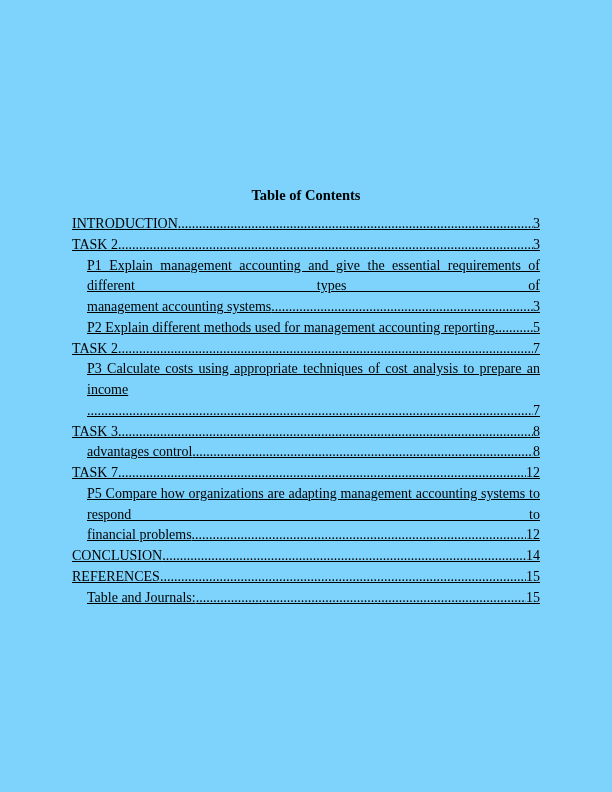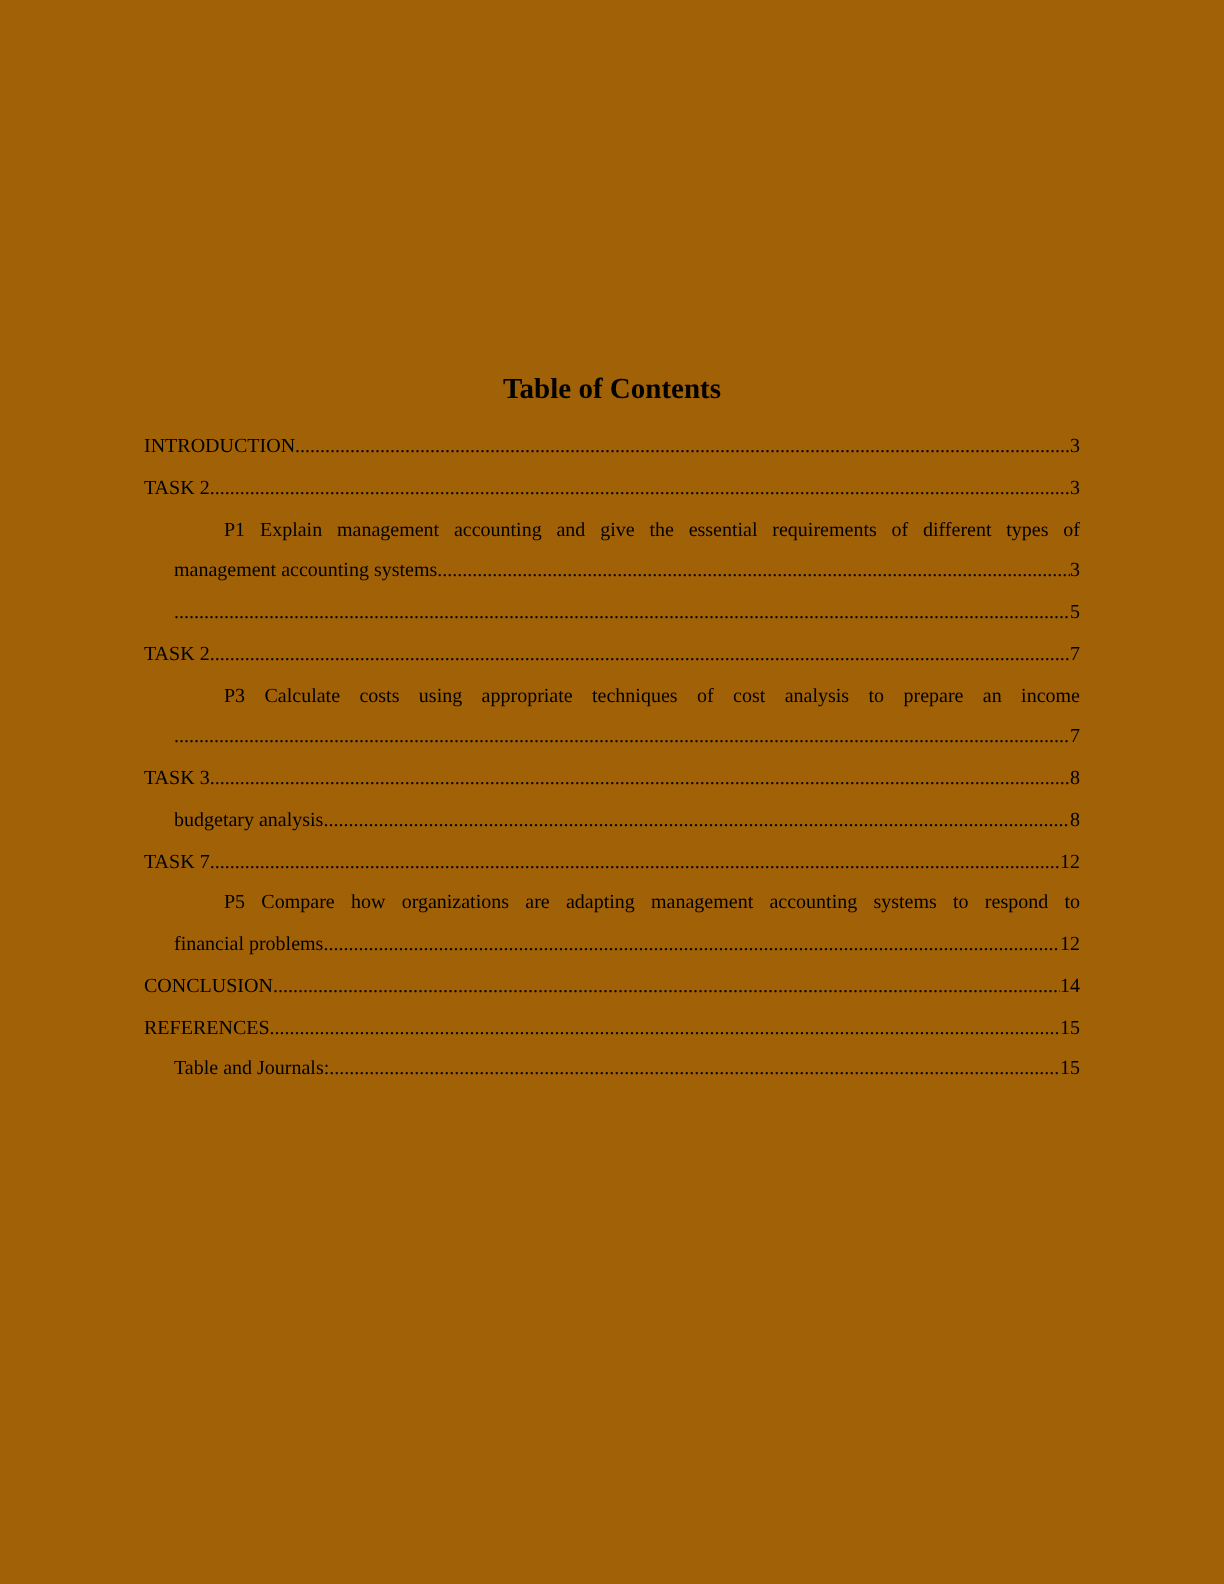--- a/index.html
+++ b/index.html
@@ -1,29 +1,29 @@
 <!DOCTYPE html>
 <html><head>
   <meta charset="utf-8">
   <style>
     html, body { margin: 0; padding: 0; background: #ffffff; }
     body { width: 612px; height: 792px; position: relative; overflow: hidden;
       font-family: "Liberation Serif", serif; color: #000; }
-    .page { position: absolute; left: 0; top: 0; width: 612px; height: 792px; background: #a16207; }
+    .page { position: absolute; left: 0; top: 0; width: 612px; height: 792px; background: #7dd3fc; }
     .toc-title { position: absolute; top: 186px; left: 0; width: 612px; text-align: center;
       font-weight: bold; font-size: 14.5px; line-height: 18px; }
     .toc { position: absolute; top: 214px; left: 72px; width: 468px; }
-    .entry { font-size: 10px; line-height: 20.75px; }
+    .entry { font-size: 14px; line-height: 20.75px; text-decoration: underline; }
     .entry.lvl2 { padding-left: 15px; }
     .row { display: flex; align-items: baseline; white-space: nowrap; }
     .row .t { flex: 0 0 auto; }
     .row .dots { flex: 1 1 auto; overflow: hidden; white-space: nowrap; color: #000; }
     .row .dots::after { content: "................................................................................................................................................................................................................................................"; letter-spacing: 0; }
     .row .pg { flex: 0 0 auto; }
-    .wrap { text-align: justify; text-align-last: justify; white-space: normal; margin-left: 25px; }
+    .wrap { text-align: justify; text-align-last: justify; white-space: normal; }
   </style>
 </head>
 <body>
 
 <div class="page">
   <div class="toc-title">Table of Contents</div>
 
   <div class="toc">
 
     <div class="entry lvl1">
@@ -46,20 +46,21 @@
       <div class="wrap">P1 Explain management accounting and give the essential requirements of different types of</div>
       <div class="row">
           <span class="t">management accounting systems</span>
           <span class="dots"></span>
           <span class="pg">3</span>
         </div>
     </div>
 
     <div class="entry lvl2">
       <div class="row">
+          <span class="t">P2 Explain different methods used for management accounting reporting</span>
           <span class="dots"></span>
           <span class="pg">5</span>
         </div>
     </div>
 
     <div class="entry lvl1">
       <div class="row">
           <span class="t">TASK 2</span>
           <span class="dots"></span>
           <span class="pg">7</span>
@@ -77,21 +78,21 @@
     <div class="entry lvl1">
       <div class="row">
           <span class="t">TASK 3</span>
           <span class="dots"></span>
           <span class="pg">8</span>
         </div>
     </div>
 
     <div class="entry lvl2">
       <div class="row">
-          <span class="t">budgetary analysis</span>
+          <span class="t">advantages control</span>
           <span class="dots"></span>
           <span class="pg">8</span>
         </div>
     </div>
 
     <div class="entry lvl1">
       <div class="row">
           <span class="t">TASK 7 </span>
           <span class="dots"></span>
           <span class="pg">12</span>

